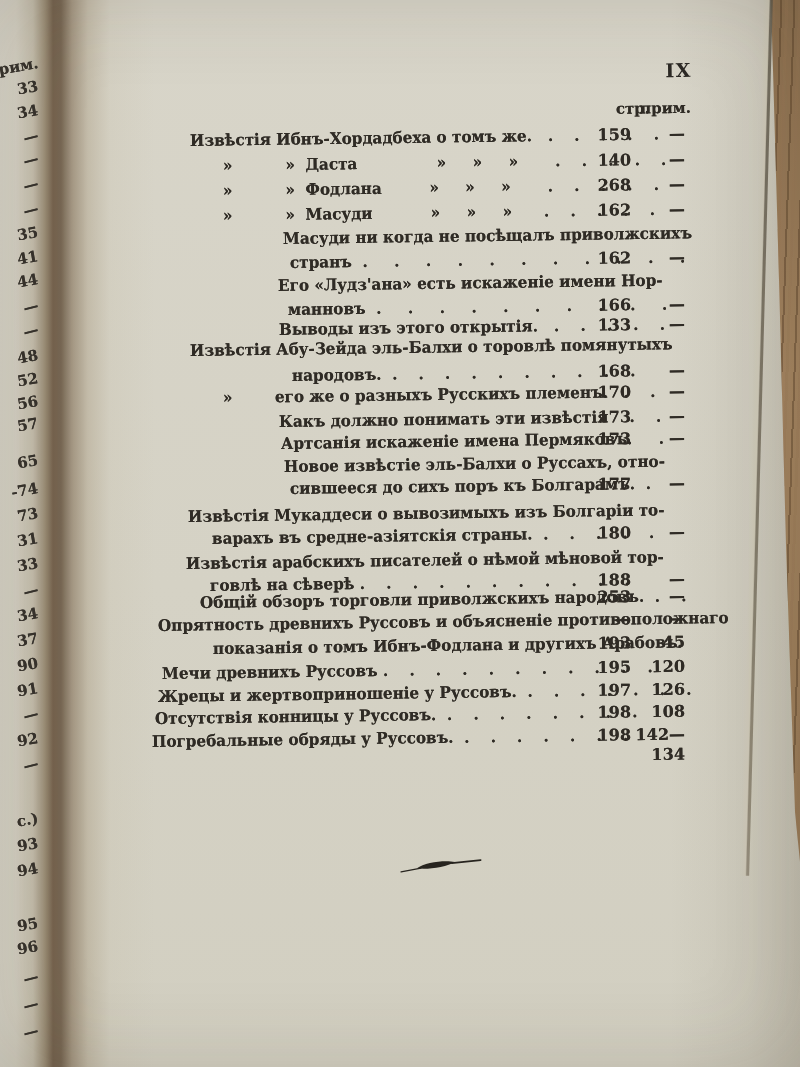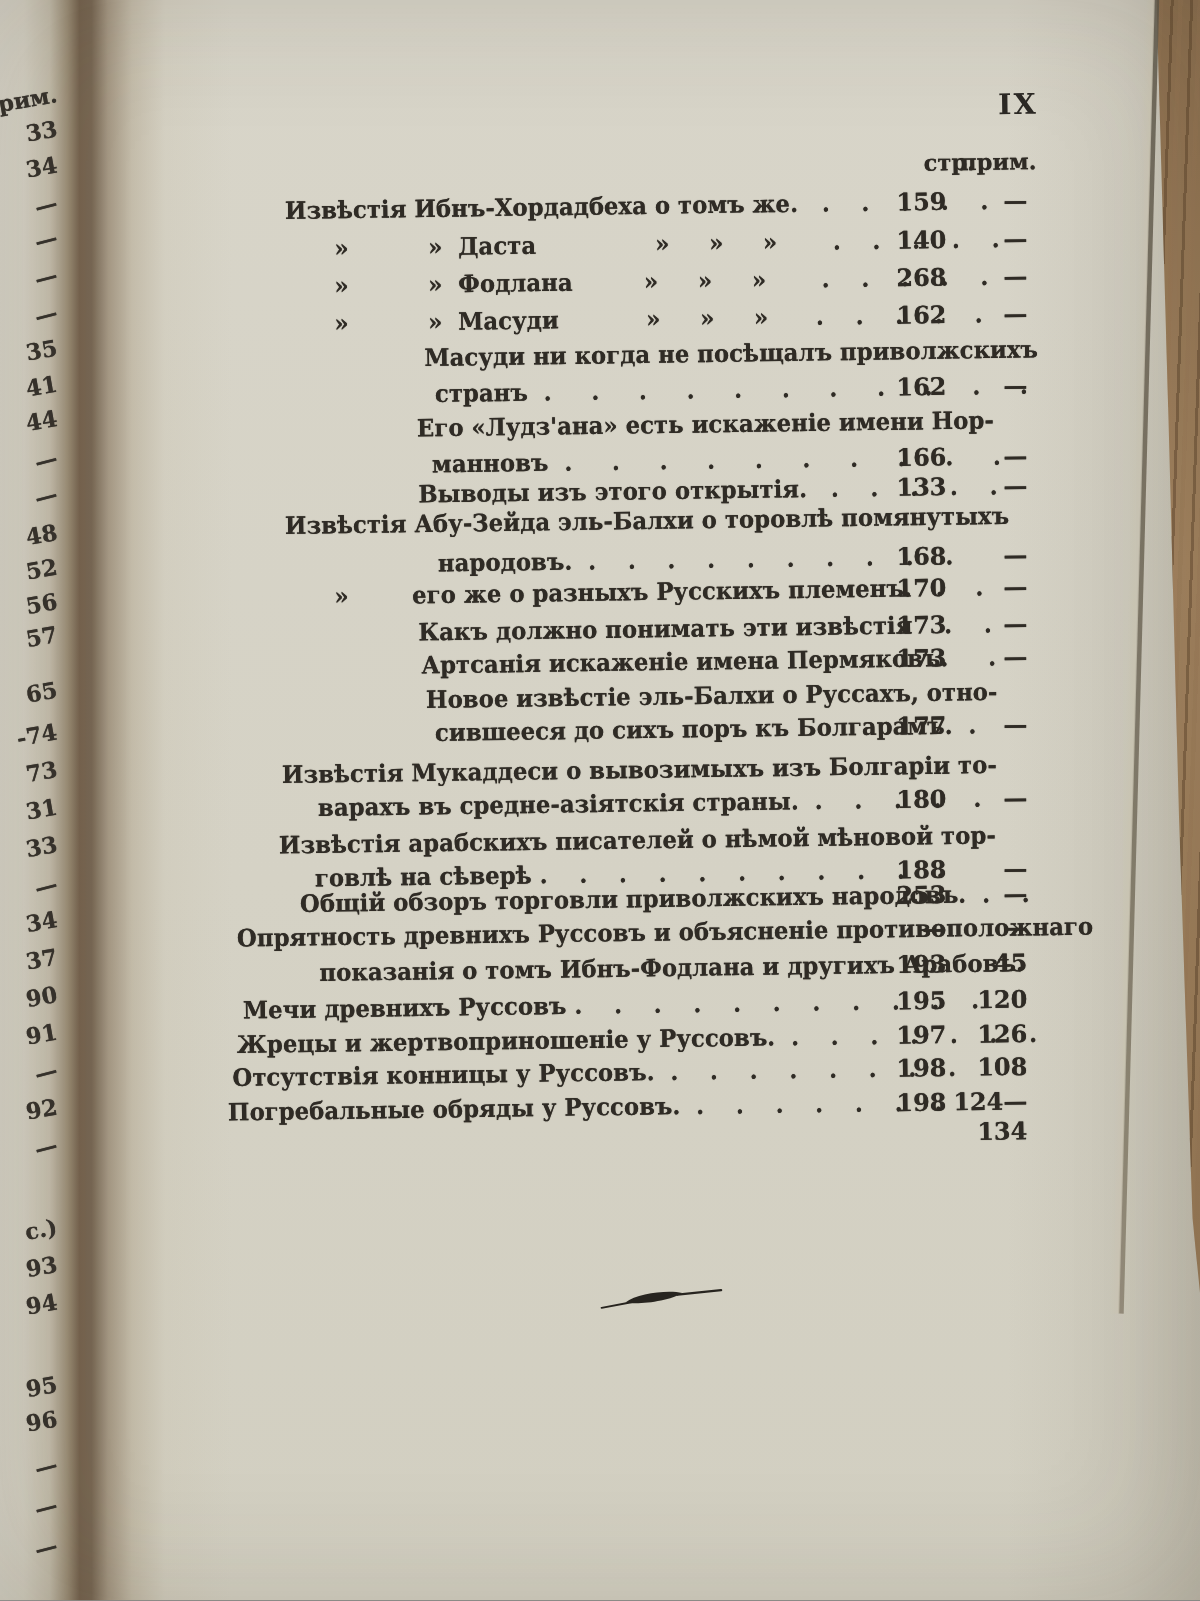--- a/index.html
+++ b/index.html
@@ -188,21 +188,21 @@
         <span class="nt">126</span>
       </div>
       <div class="line" style="left: 155px; top: 709px; width: 550px;">
         <span class="t">Отсутствія конницы у Руссовъ.  .    .    .    .    .    .    .    .</span>
         <span class="pg">198</span>
         <span class="nt">108</span>
       </div>
       <div class="line" style="left: 152px; top: 732px; width: 553px;">
         <span class="t">Погребальные обряды у Руссовъ.  .    .    .    .    .    .    .</span>
         <span class="pg">198</span>
-        <span class="nt">124—</span>
+        <span class="nt">142—</span>
       </div>
       <div class="line" style="left: 152px; top: 752px; width: 553px;">
         <span class="nt">134</span>
       </div>
     </div>
   <div id="facing">
       <div class="facing" style="top: 54px;">рим.</div>
       <div class="facing" style="top: 77px;">33</div>
       <div class="facing" style="top: 101px;">34</div>
       <div class="facing" style="top: 126px; transform: rotate(-14deg);">—</div>

